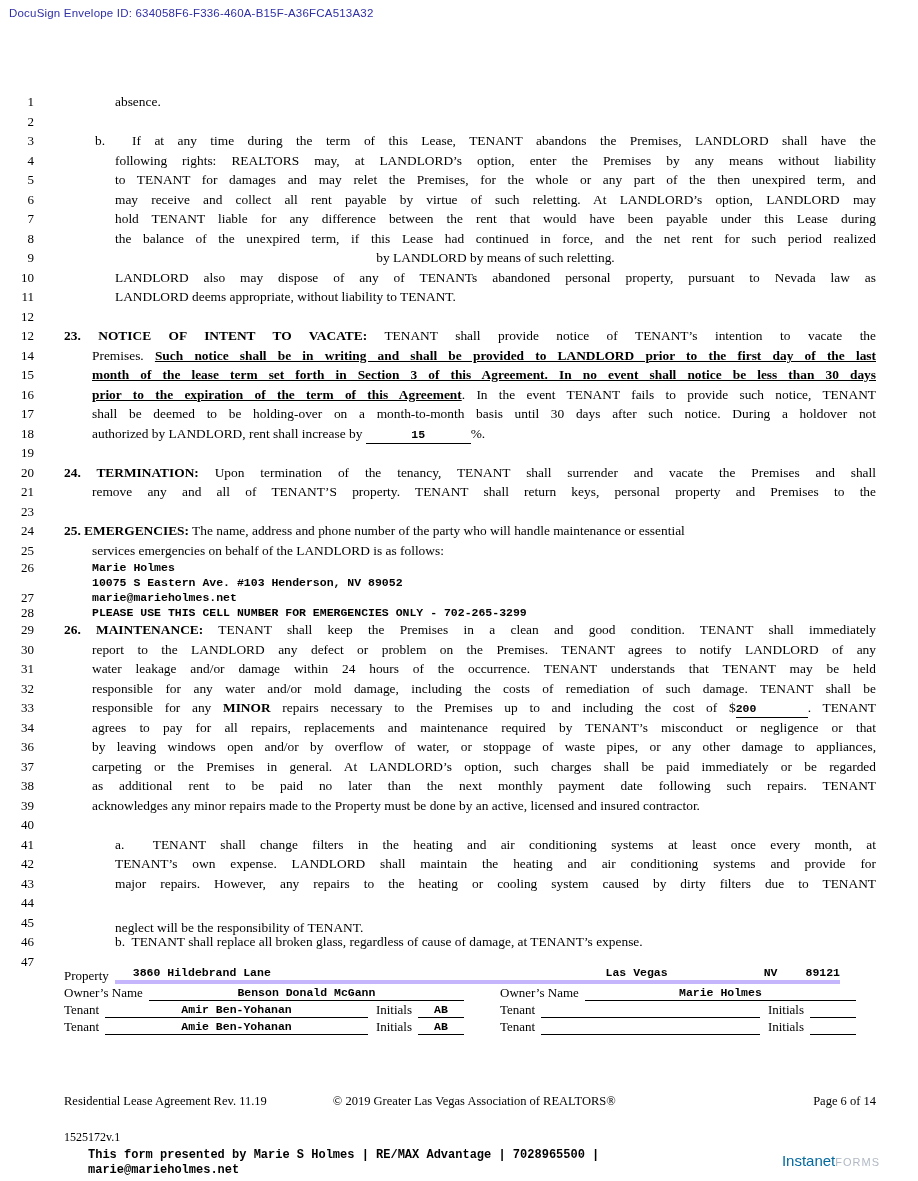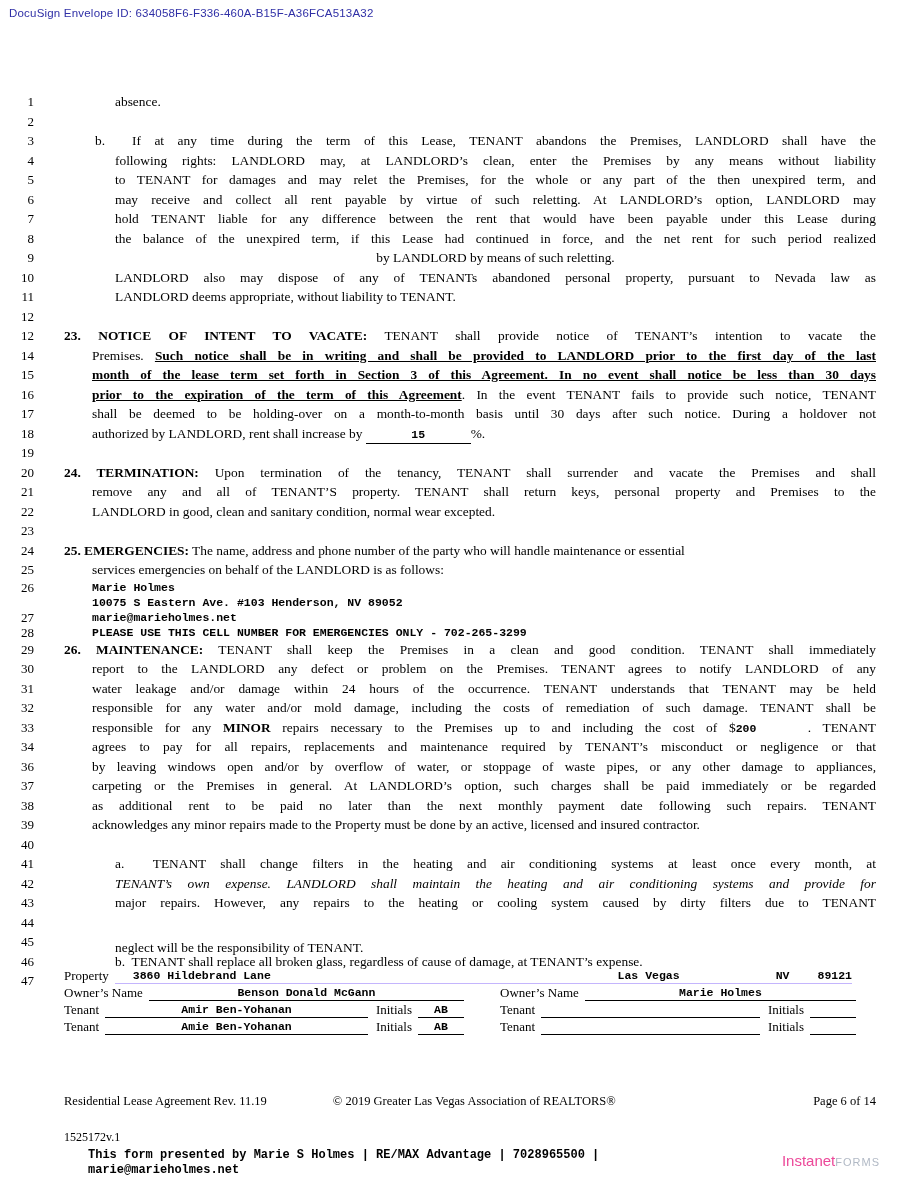--- a/index.html
+++ b/index.html
@@ -38,21 +38,21 @@
     font-size:11.5px; line-height:16px; vertical-align:baseline;
   }
 
   .footer-form { position:absolute; top:968px; left:64px; width:812px; }
   .frow { display:flex; align-items:flex-end; height:16px; margin-bottom:1px; font-size:13px; }
   .flabel { white-space:nowrap; margin-right:6px; }
   .fval {
     font-family:"Liberation Mono", monospace; font-weight:bold;
     font-size:11.5px; line-height:14px; white-space:nowrap;
   }
-  .prop-line { flex:1; display:flex; align-items:flex-end; border-bottom:1px solid #c4b5fd; margin-right:24px; }
+  .prop-line { flex:1; display:flex; align-items:flex-end; border-bottom:4px solid #c4b5fd; margin-right:36px; }
   .prop-line .addr { margin-left:18px; }
   .sp1 { flex:1; }
   .sp2 { flex:0 0 96px; }
   .sp3 { flex:0 0 28px; }
   .half-l { flex:0 0 436px; display:flex; align-items:flex-end; padding-right:36px; }
   .half-r { flex:1; display:flex; align-items:flex-end; padding-right:20px; }
   .uline { border-bottom:1px solid #000; text-align:center; flex:1; min-height:14px; }
   .init { margin-left:8px; }
   .init-box { flex:0 0 46px; }
 
@@ -68,21 +68,21 @@
   .presented {
     position:absolute; top:1148px; left:88px;
     font-family:"Liberation Mono", monospace; font-weight:bold;
     font-size:12px; line-height:15px;
   }
 
   .logo {
     position:absolute; top:1152px; right:38px;
     font-family:"Liberation Sans", sans-serif;
   }
-  .logo .p1 { font-size:15px; color:#ec4899; }
+  .logo .p1 { font-size:15px; color:#0369a1; }
   .logo .p2 { font-size:11px; color:#b1b9c5; letter-spacing:1px; }
 </style>
 </head>
 <body>
 
 <div class="envelope">DocuSign Envelope ID: 634058F6-F336-460A-B15F-A36FCA513A32</div>
 
 <div class="lines" id="lines">
     <div class="line-row">
       <span class="ln">1</span>
@@ -91,21 +91,21 @@
     <div class="line-row">
       <span class="ln">2</span>
       <div class="lc"></div>
     </div>
     <div class="line-row">
       <span class="ln">3</span>
       <div class="lc j" style="padding-left: 31px;"><span class="seg-n">b.&nbsp; If at any time during the term of this Lease, TENANT abandons the Premises, LANDLORD shall have the</span></div>
     </div>
     <div class="line-row">
       <span class="ln">4</span>
-      <div class="lc j" style="padding-left: 51px;"><span class="seg-n">following rights: LANDLORD may, at LANDLORD’s clean, enter the Premises by any means without liability</span></div>
+      <div class="lc j" style="padding-left: 51px;"><span class="seg-n">following rights: REALTORS may, at LANDLORD’s option, enter the Premises by any means without liability</span></div>
     </div>
     <div class="line-row">
       <span class="ln">5</span>
       <div class="lc j" style="padding-left: 51px;"><span class="seg-n">to TENANT for damages and may relet the Premises, for the whole or any part of the then unexpired term, and</span></div>
     </div>
     <div class="line-row">
       <span class="ln">6</span>
       <div class="lc j" style="padding-left: 51px;"><span class="seg-n">may receive and collect all rent payable by virtue of such reletting. At LANDLORD’s option, LANDLORD may</span></div>
     </div>
     <div class="line-row">
@@ -160,24 +160,20 @@
       <span class="ln">19</span>
       <div class="lc"></div>
     </div>
     <div class="line-row">
       <span class="ln">20</span>
       <div class="lc j"><span class="seg-b">24. TERMINATION:</span><span class="seg-n"> Upon termination of the tenancy, TENANT shall surrender and vacate the Premises and shall</span></div>
     </div>
     <div class="line-row">
       <span class="ln">21</span>
       <div class="lc j" style="padding-left: 28px;"><span class="seg-n">remove any and all of TENANT’S property. TENANT shall return keys, personal property and Premises to the</span></div>
-    </div>
-    <div class="line-row">
-      <span class="ln">22</span>
-      <div class="lc" style="padding-left: 28px;"><span class="seg-n">LANDLORD in good, clean and sanitary condition, normal wear excepted.</span></div>
     </div>
     <div class="line-row">
       <span class="ln">23</span>
       <div class="lc"></div>
     </div>
     <div class="line-row">
       <span class="ln">24</span>
       <div class="lc"><span class="seg-b">25. EMERGENCIES:</span><span class="seg-n"> The name, address and phone number of the party who will handle maintenance or essential</span></div>
     </div>
     <div class="line-row">
@@ -243,21 +239,21 @@
     <div class="line-row">
       <span class="ln">40</span>
       <div class="lc"></div>
     </div>
     <div class="line-row">
       <span class="ln">41</span>
       <div class="lc j" style="padding-left: 51px;"><span class="seg-n">a.&nbsp; TENANT shall change filters in the heating and air conditioning systems at least once every month, at</span></div>
     </div>
     <div class="line-row">
       <span class="ln">42</span>
-      <div class="lc j" style="padding-left: 51px; font-style: italic;"><span class="seg-n">TENANT’s own expense. LANDLORD shall maintain the heating and air conditioning systems and provide for</span></div>
+      <div class="lc j" style="padding-left: 51px;"><span class="seg-n">TENANT’s own expense. LANDLORD shall maintain the heating and air conditioning systems and provide for</span></div>
     </div>
     <div class="line-row">
       <span class="ln">43</span>
       <div class="lc j" style="padding-left: 51px;"><span class="seg-n">major repairs. However, any repairs to the heating or cooling system caused by dirty filters due to TENANT</span></div>
     </div>
     <div class="line-row">
       <span class="ln">44</span>
       <div class="lc" style="padding-left: 51px; margin-top: 25px;"><span class="seg-n">neglect will be the responsibility of TENANT.</span></div>
     </div>
     <div class="line-row">

